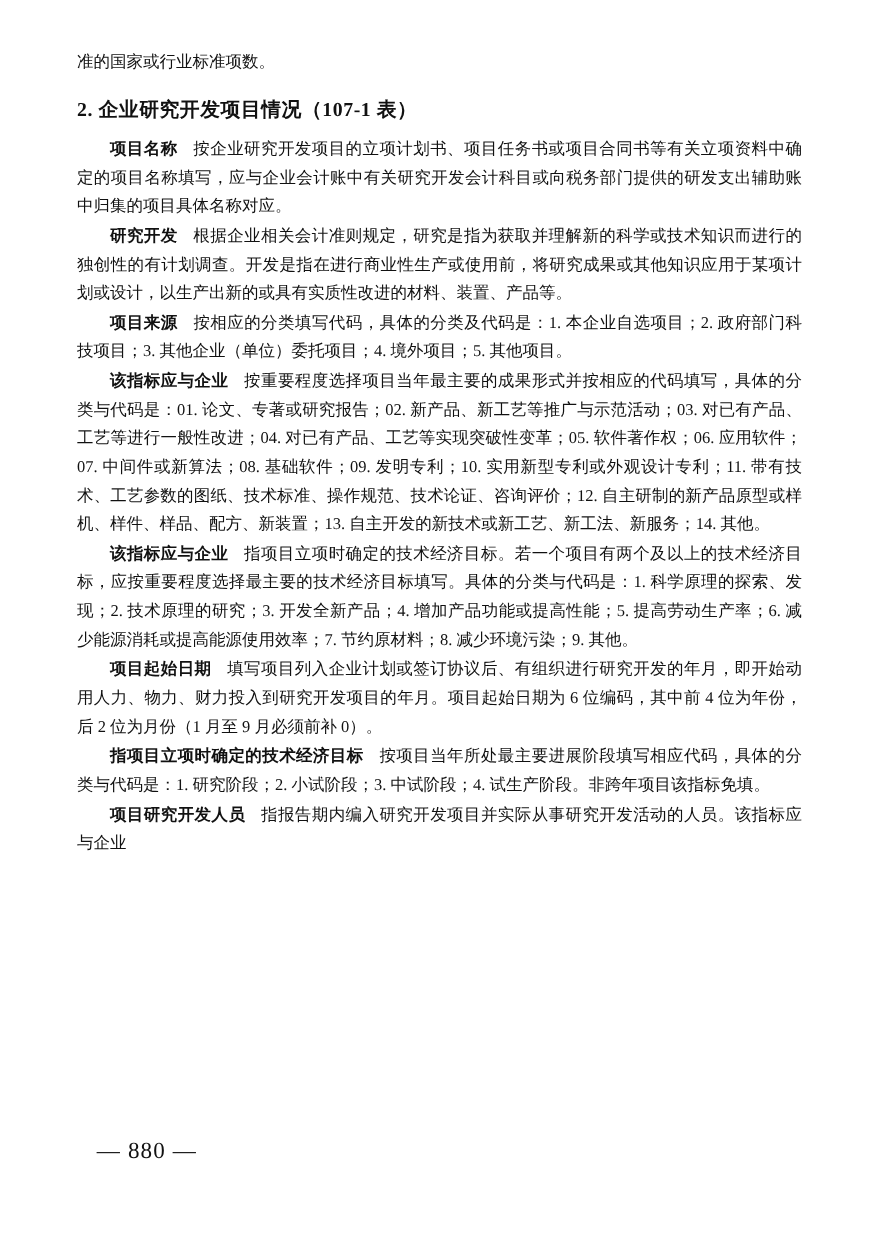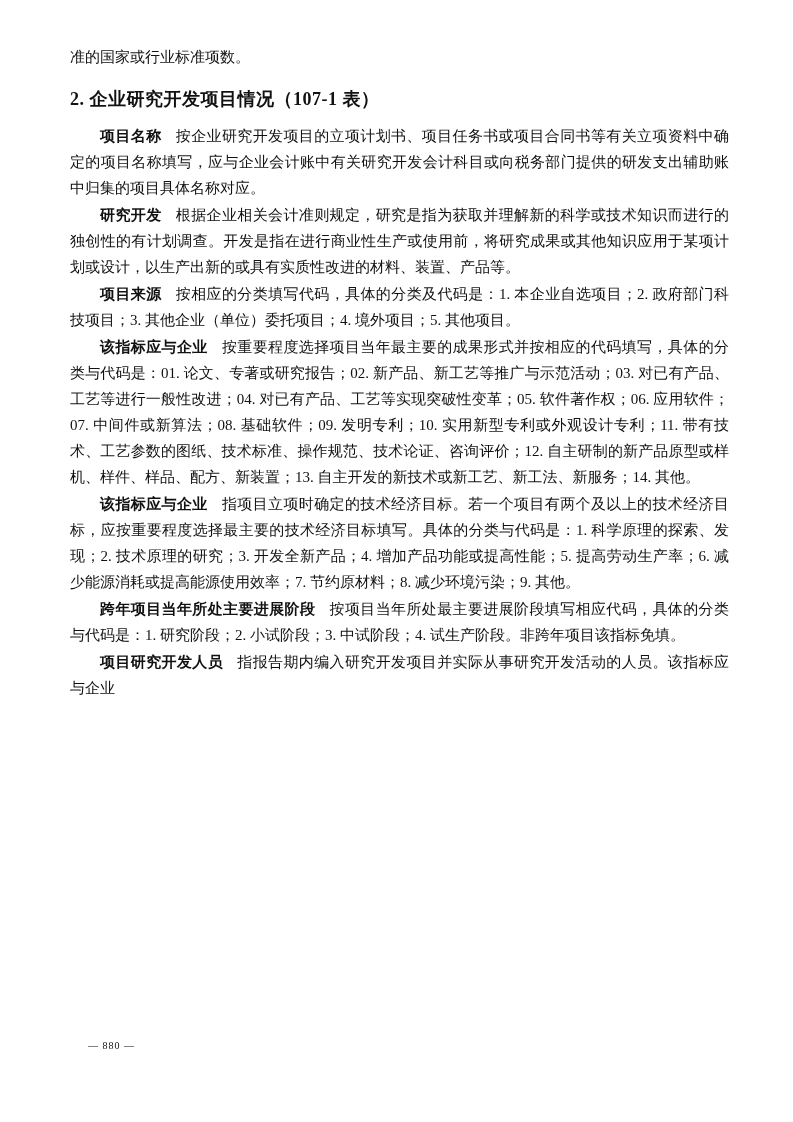--- a/index.html
+++ b/index.html
@@ -36,21 +36,21 @@
     font-size: 18px;
     font-weight: bold;
     text-indent: 0;
     margin: 16px 0 11px 0;
     letter-spacing: 0.5px;
   }
   .footer {
     position: absolute;
     left: 88px;
     top: 1033px;
-    font-size: 10px;
+    font-size: 21px;
     letter-spacing: 1px;
   }
 </style>
 </head>
 <body>
 
 <div class="page">
 
   <p class="para no-indent">准的国家或行业标准项数。</p>
 
@@ -61,21 +61,22 @@
 
   <p class="para"><span class="term">研究开发</span><span>根据企业相关会计准则规定，研究是指为获取并理解新的科学或技术知识而进行的独创性的有计划调查。开发是指在进行商业性生产或使用前，将研究成果或其他知识应用于某项计划或设计，以生产出新的或具有实质性改进的材料、装置、产品等。</span></p>
 
   <p class="para"><span class="term">项目来源</span><span>按相应的分类填写代码，具体的分类及代码是：1. 本企业自选项目；2. 政府部门科技项目；3. 其他企业（单位）委托项目；4. 境外项目；5. 其他项目。</span></p>
 
 
   <p class="para"><span class="term">该指标应与企业</span><span>按重要程度选择项目当年最主要的成果形式并按相应的代码填写，具体的分类与代码是：01. 论文、专著或研究报告；02. 新产品、新工艺等推广与示范活动；03. 对已有产品、工艺等进行一般性改进；04. 对已有产品、工艺等实现突破性变革；05. 软件著作权；06. 应用软件；07. 中间件或新算法；08. 基础软件；09. 发明专利；10. 实用新型专利或外观设计专利；11. 带有技术、工艺参数的图纸、技术标准、操作规范、技术论证、咨询评价；12. 自主研制的新产品原型或样机、样件、样品、配方、新装置；13. 自主开发的新技术或新工艺、新工法、新服务；14. 其他。</span></p>
 
   <p class="para"><span class="term">该指标应与企业</span><span>指项目立项时确定的技术经济目标。若一个项目有两个及以上的技术经济目标，应按重要程度选择最主要的技术经济目标填写。具体的分类与代码是：1. 科学原理的探索、发现；2. 技术原理的研究；3. 开发全新产品；4. 增加产品功能或提高性能；5. 提高劳动生产率；6. 减少能源消耗或提高能源使用效率；7. 节约原材料；8. 减少环境污染；9. 其他。</span></p>
 
+  <p class="para"><span class="term">项目起始日期</span><span>填写项目列入企业计划或签订协议后、有组织进行研究开发的年月，即开始动用人力、物力、财力投入到研究开发项目的年月。项目起始日期为 6 位编码，其中前 4 位为年份，后 2 位为月份（1 月至 9 月必须前补 0）。</span></p>
 
 
-  <p class="para"><span class="term">跨年项目当年所处主要进展阶段</span><span>按项目当年所处最主要进展阶段填写相应代码，具体的分类与代码是：1. 研究阶段；2. 小试阶段；3. 中试阶段；4. 试生产阶段。非跨年项目该指标免填。</span></p>
+  <p class="para"><span class="term">指项目立项时确定的技术经济目标</span><span>按项目当年所处最主要进展阶段填写相应代码，具体的分类与代码是：1. 研究阶段；2. 小试阶段；3. 中试阶段；4. 试生产阶段。非跨年项目该指标免填。</span></p>
 
   <p class="para"><span class="term">项目研究开发人员</span><span>指报告期内编入研究开发项目并实际从事研究开发活动的人员。该指标应与企业</span></p>
 
   <div class="footer">— 880 —</div>
 
 </div>
 
 </body></html>

